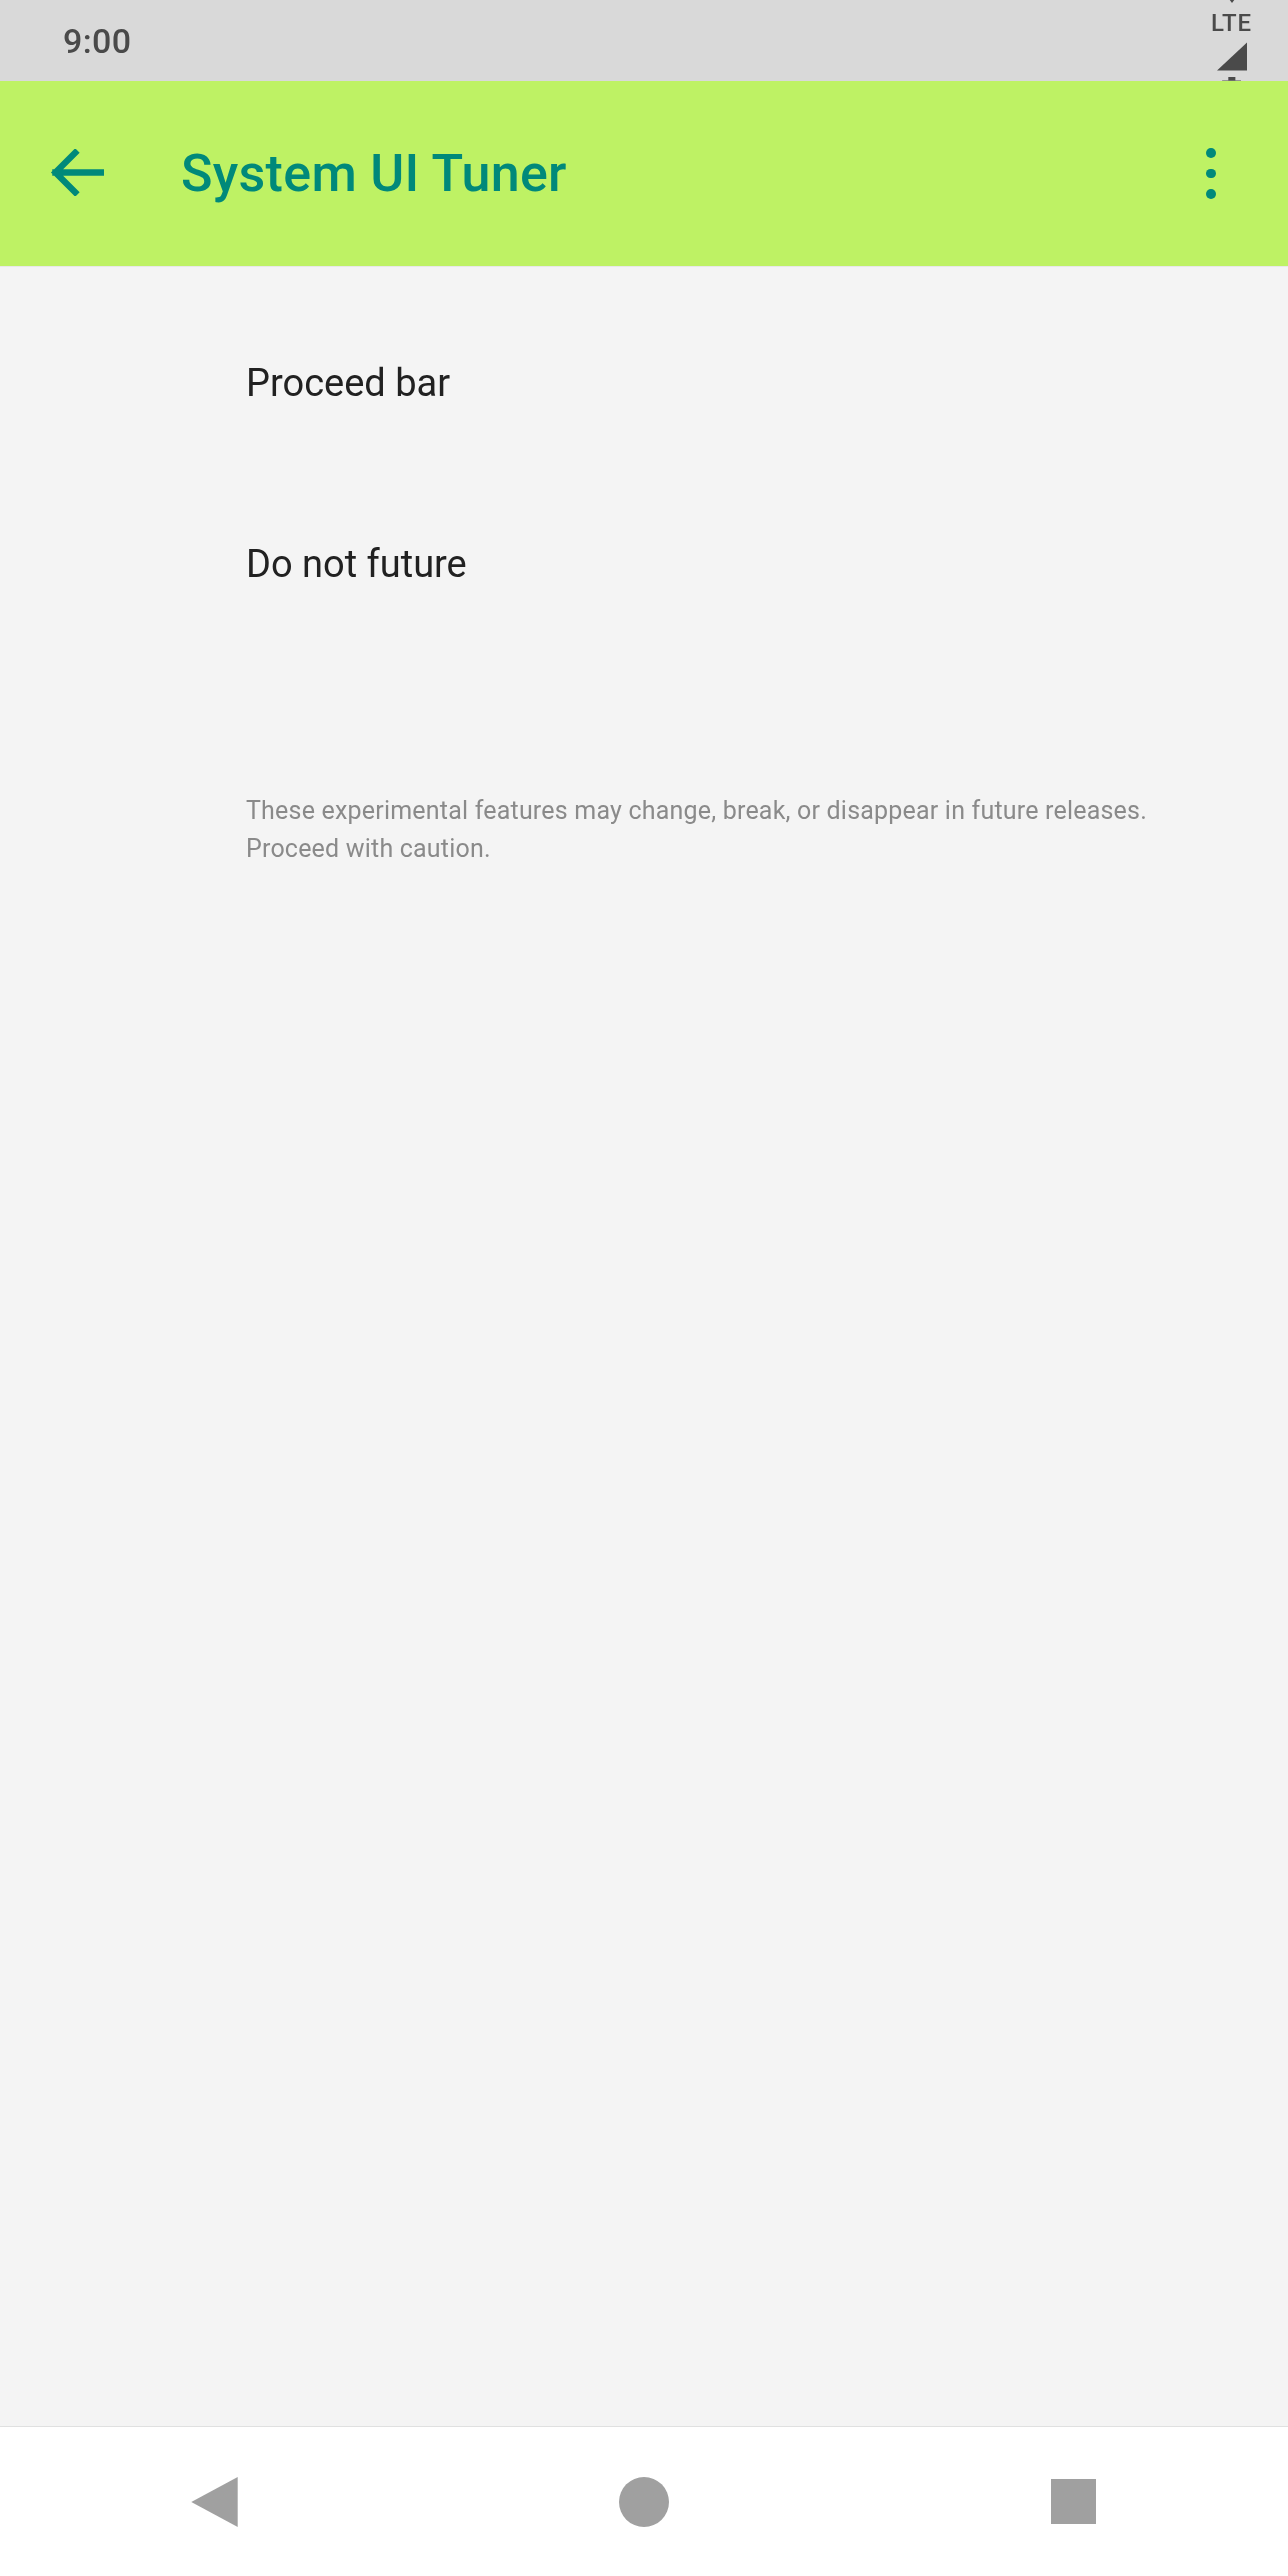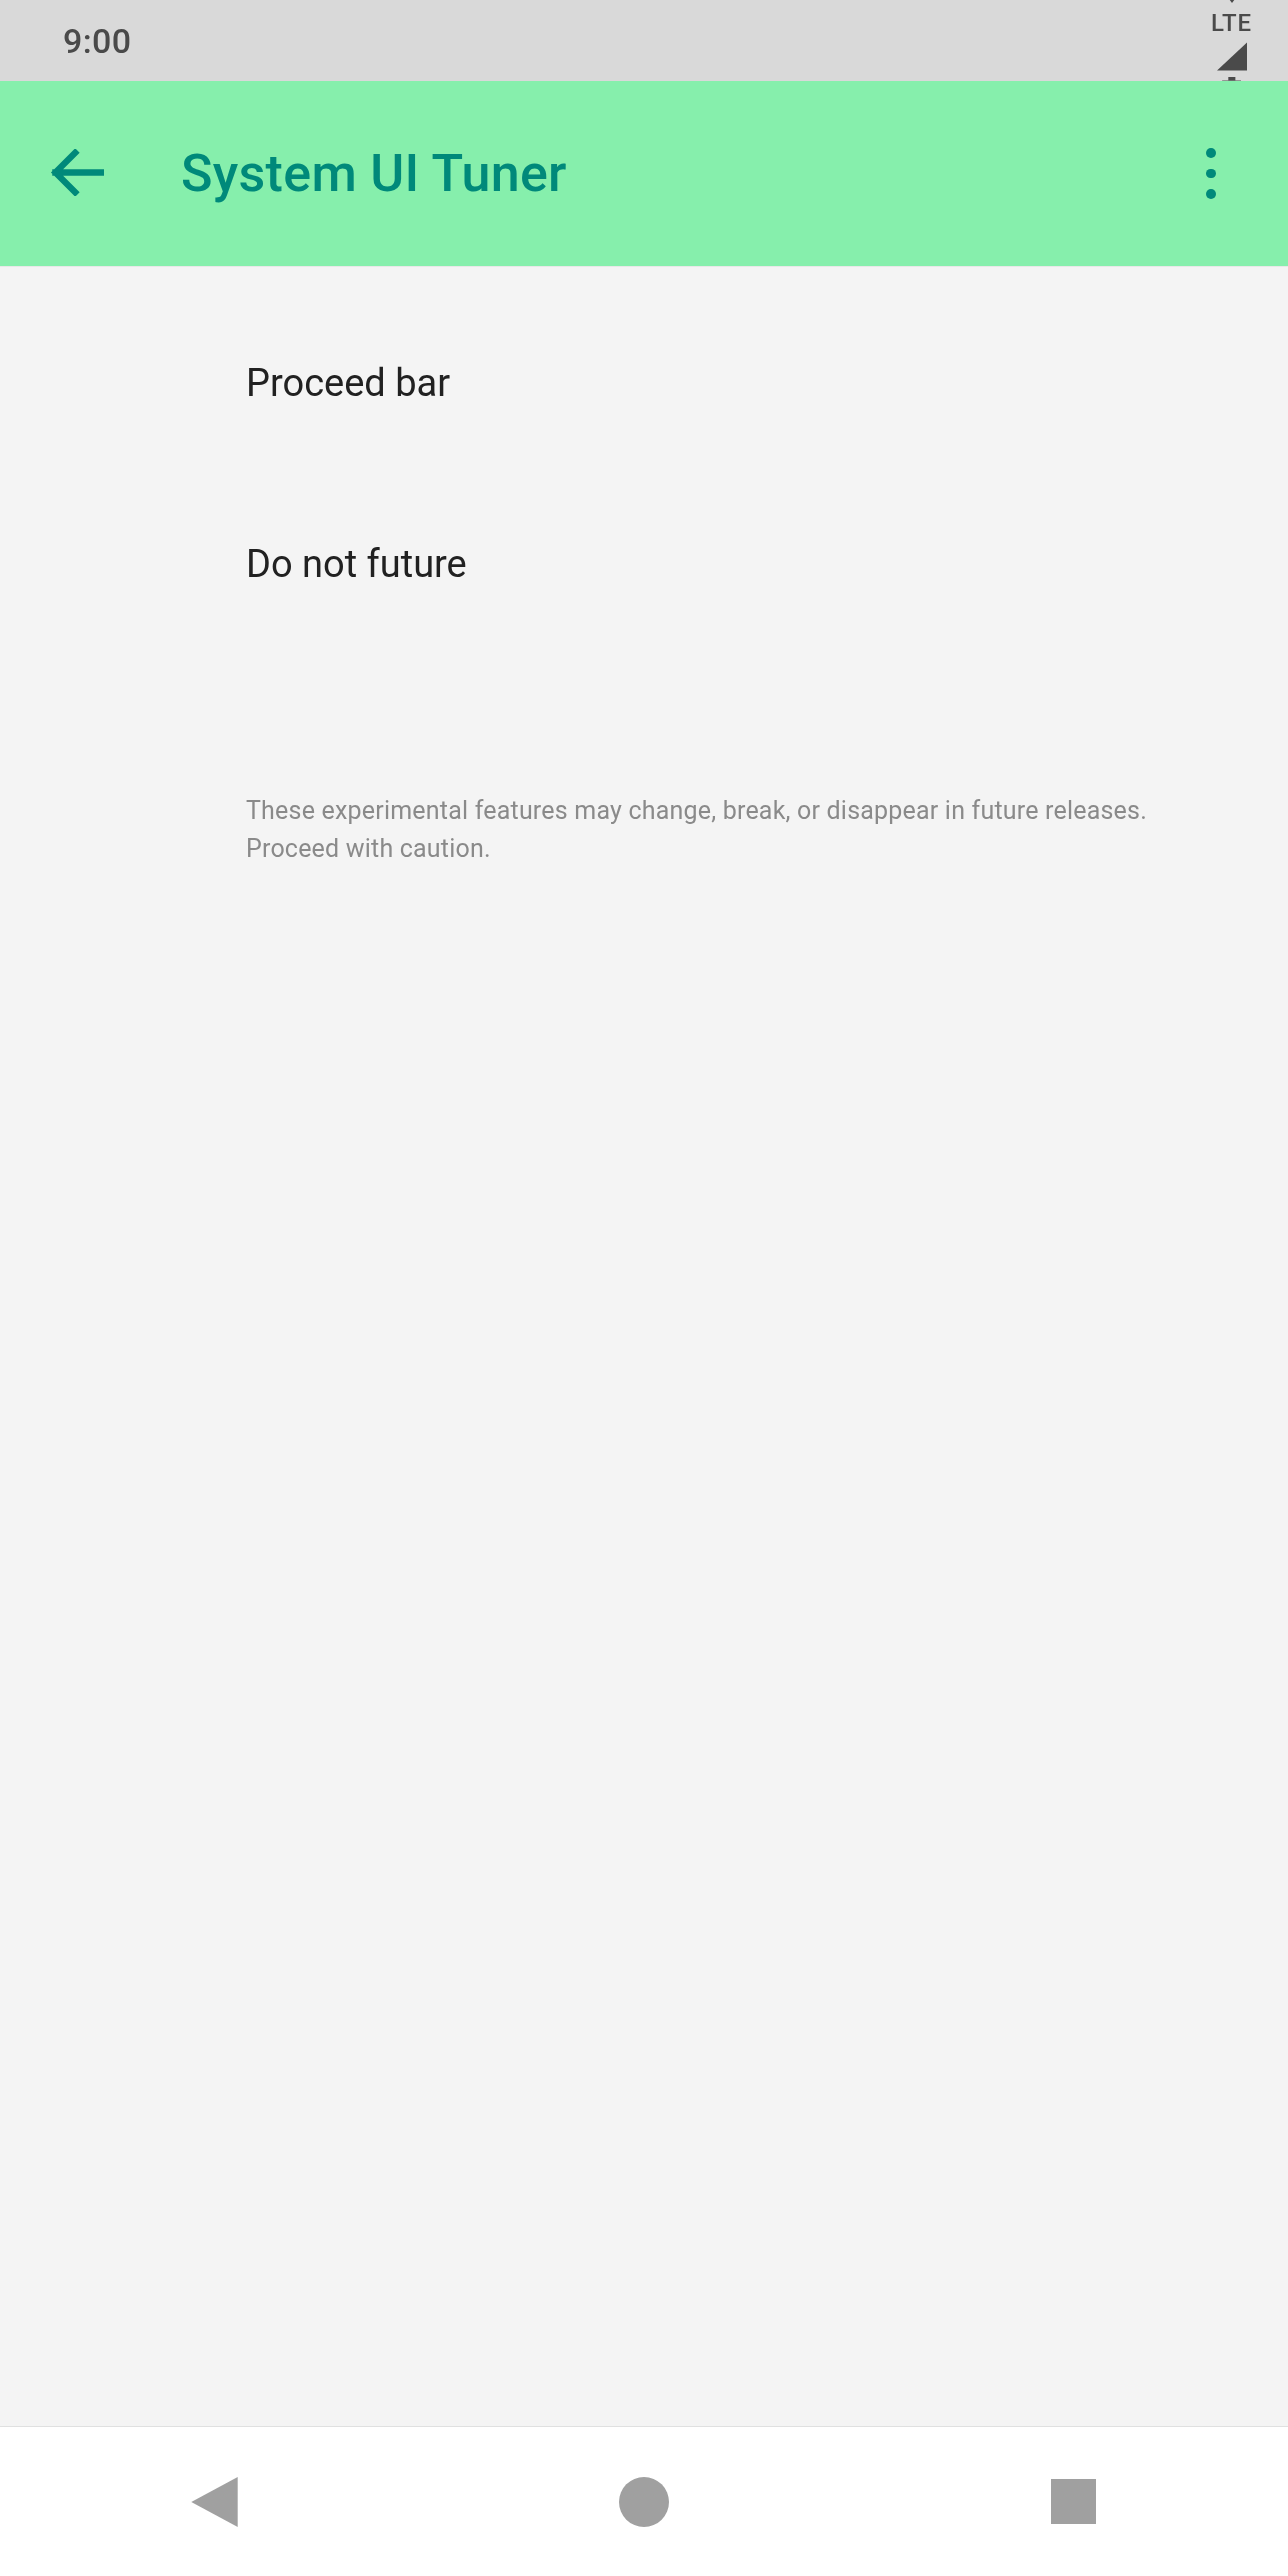--- a/index.html
+++ b/index.html
@@ -48,21 +48,21 @@
       display: block;
     }
     .lte-label {
       font-size: 24px;
       font-weight: 500;
       color: #4a4a4a;
       letter-spacing: 0.9px;
     }
     .app-bar {
       height: 186px;
-      background: #86efac;
+      background: #bef264;
       display: flex;
       align-items: center;
       padding-left: 36px;
       padding-right: 36px;
       border-bottom: 1.8px solid #e8e8e8;
       position: relative;
     }
     .back-btn {
       width: 82px;
       height: 82px;

